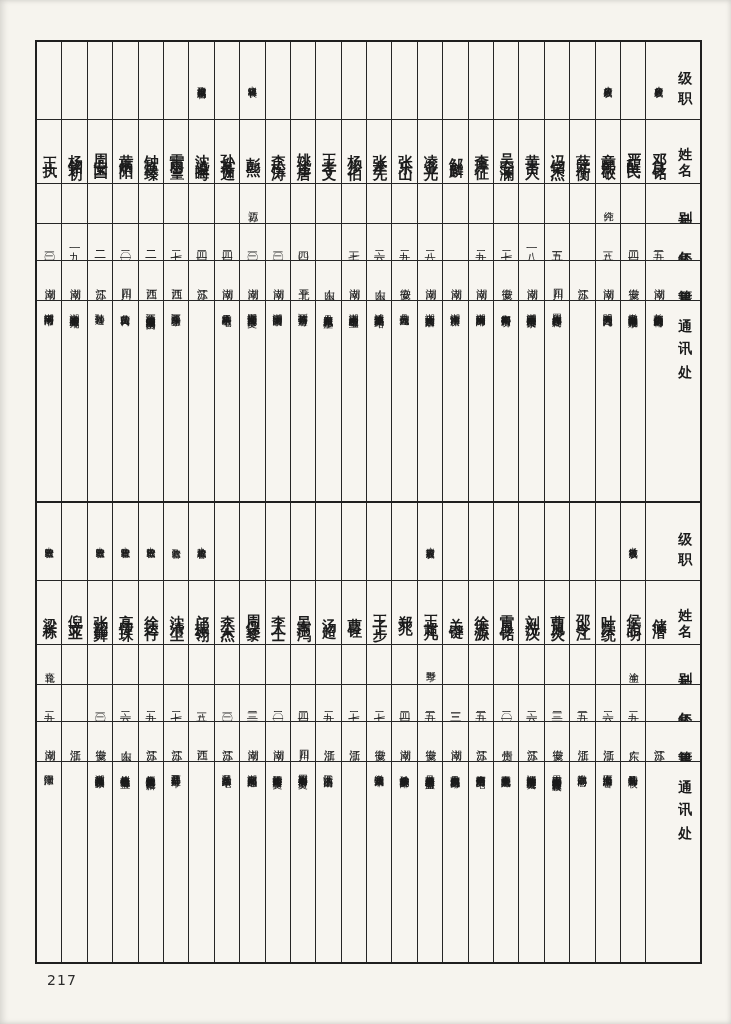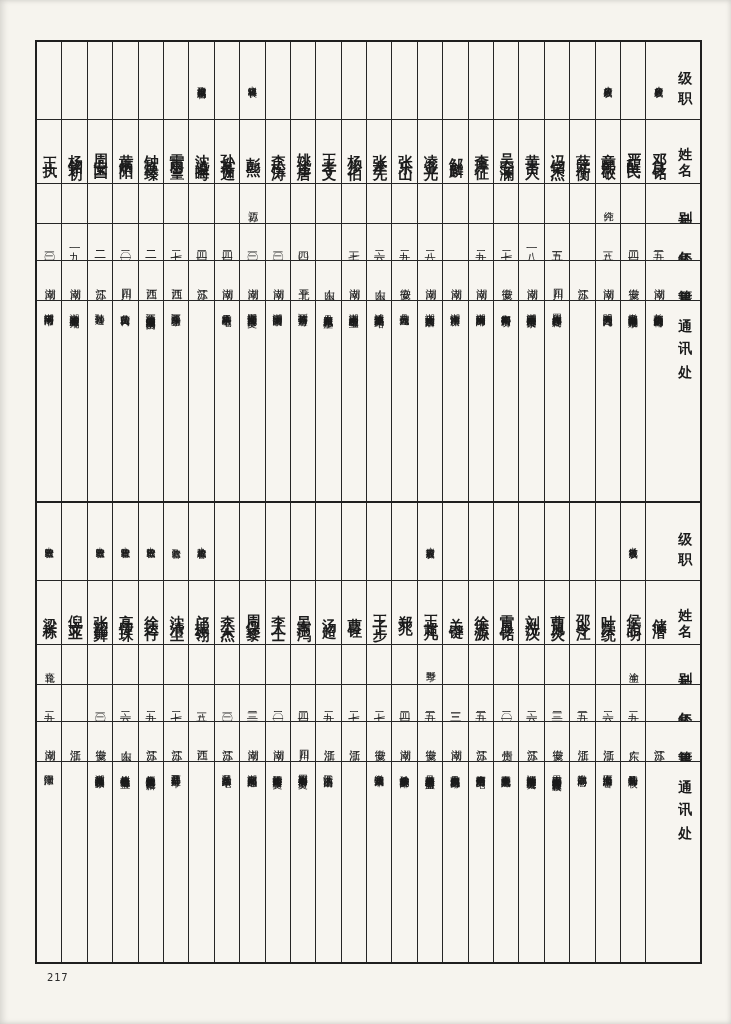--- a/index.html
+++ b/index.html
@@ -38,21 +38,21 @@
   .t-origin{font-size:11px;}
   .t-addr{font-size:9.8px;line-height:1.18;}
   .c-addr .v{max-height:192px;}
   .hl{font-weight:700;font-size:14px;}
   .hl-rank{letter-spacing:1.5em;}
   .hl-name{letter-spacing:1.1em;}
   .hl-alias{letter-spacing:.25em;}
   .hl-age{letter-spacing:.12em;}
   .hl-origin{letter-spacing:.12em;}
   .hl-addr{letter-spacing:1.7em;}
-  .pagenum{position:absolute;left:47px;top:972px;font-size:10px;
+  .pagenum{position:absolute;left:47px;top:972px;font-size:14px;
            letter-spacing:.08em;color:#2c2c2c;}
 </style>
 </head>
 <body>
 
 <div class="page">
   <div id="tbl-top" class="tbl">
       <div class="col hdr">
         <div class="cell c-rank">
           <span class="v hl hl-rank">级职</span>

